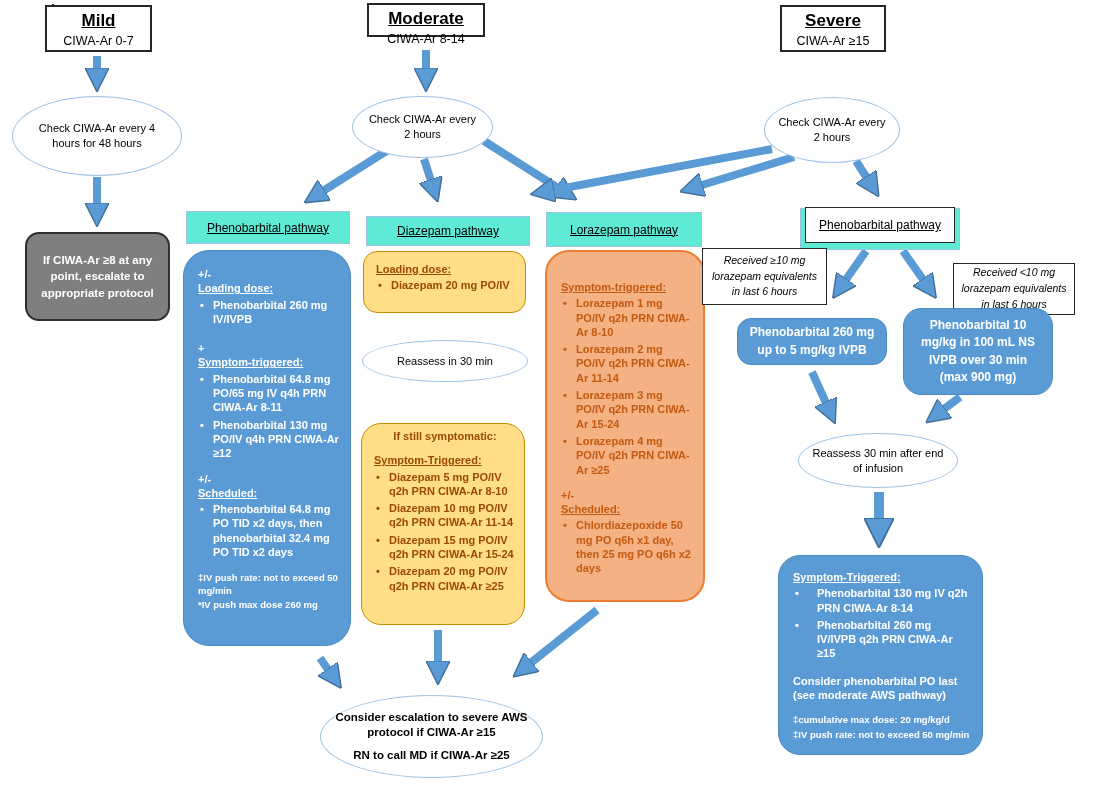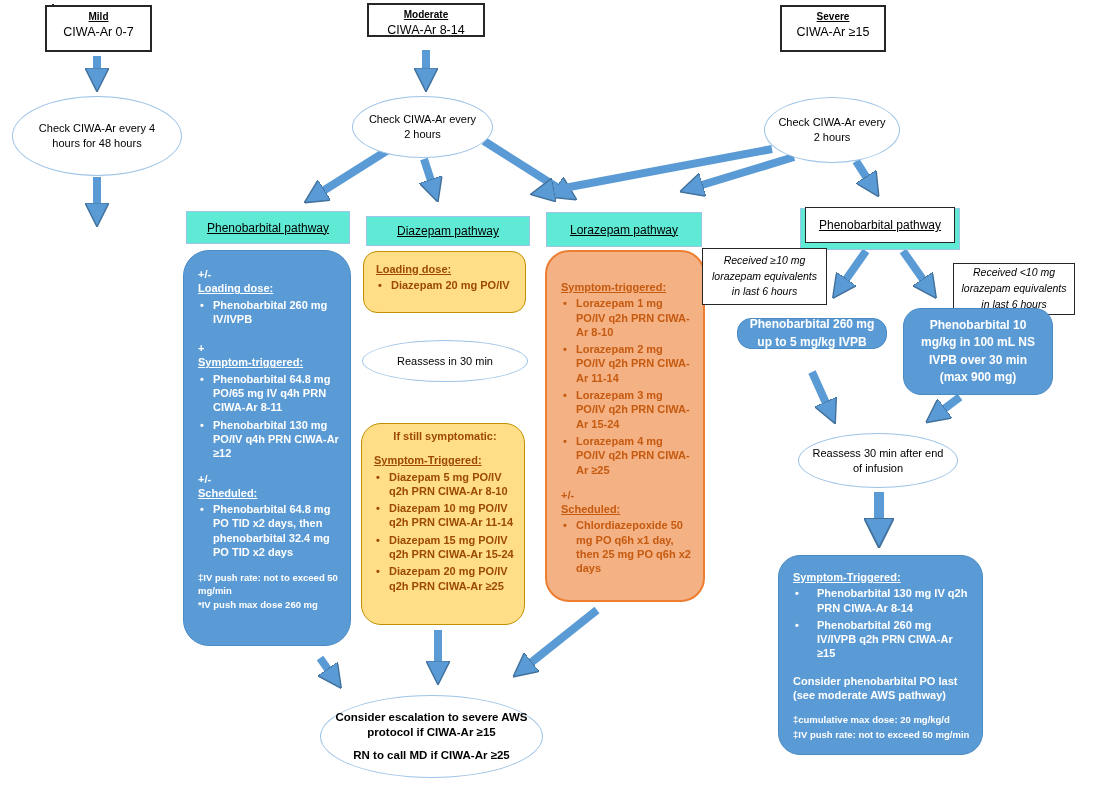--- a/index.html
+++ b/index.html
@@ -3,21 +3,21 @@
 <meta charset="utf-8">
 <style>
   html,body{margin:0;padding:0;background:#ffffff;}
   #canvas{
     position:relative;width:1102px;height:803px;background:#ffffff;
     font-family:"Liberation Sans",sans-serif;color:#000;overflow:hidden;
   }
   .abs{position:absolute;box-sizing:border-box;}
   
   .cat-box{background:#fff;border:2px solid #262626;text-align:center;padding-top:3px;}
-  .cat-title{font-weight:bold;text-decoration:underline;font-size:10px;line-height:1.35;}
+  .cat-title{font-weight:bold;text-decoration:underline;font-size:17px;line-height:1.35;}
   .cat-sub{font-size:12.5px;line-height:1.3;}
   
   .ellipse{background:#fff;border:1.6px solid #9DC3E6;border-radius:50%;
     display:flex;align-items:center;justify-content:center;text-align:center;
     font-size:11px;line-height:1.35;padding:4px 12px;}
   
   .pathway-label{background:#5eead4;border:1.4px solid #9DC3E6;display:flex;align-items:center;
     justify-content:center;font-size:12px;text-decoration:underline;text-align:center;}
   .pathway-label-inner{border:1.6px solid #262626;background:#fff;display:flex;align-items:center;
     justify-content:center;font-size:12px;text-decoration:underline;text-align:center;}
@@ -96,20 +96,21 @@
   </div>
   <div class="abs cat-box" style="left:780px;top:5px;width:106px;height:47px;">
     <div class="cat-title">Severe</div>
     <div class="cat-sub">CIWA-Ar ≥15</div>
   </div>
 
   <div class="abs ellipse" style="left:12px;top:96px;width:170px;height:80px;">Check CIWA-Ar every 4 hours for 48 hours</div>
   <div class="abs ellipse" style="left:352px;top:96px;width:141px;height:62px;">Check CIWA-Ar every 2 hours</div>
   <div class="abs ellipse" style="left:764px;top:97px;width:136px;height:66px;">Check CIWA-Ar every 2 hours</div>
 
+  <div class="abs gray-box" style="left:25px;top:232px;width:145px;height:89px;">If CIWA-Ar ≥8 at any point, escalate to appropriate protocol</div>
 
   <div class="abs pathway-label" style="left:186px;top:211px;width:164px;height:33px;">Phenobarbital pathway</div>
   <div class="abs pathway-label" style="left:366px;top:216px;width:164px;height:30px;">Diazepam pathway</div>
   <div class="abs pathway-label" style="left:546px;top:212px;width:156px;height:35px;">Lorazepam pathway</div>
   <div class="abs pathway-label" style="left:800px;top:208px;width:160px;height:42px;padding:0;">
     <div class="pathway-label-inner" style="width:148px;height:34px;margin-top:-8px;">Phenobarbital pathway</div>
   </div>
 
   <div class="abs blue-box" style="left:183px;top:250px;width:168px;height:396px;">
     <span>+/-</span>
@@ -168,21 +169,21 @@
     <span>+/-</span>
     <span class="hdr-u">Scheduled:</span>
     <ul class="blist">
       <li>Chlordiazepoxide 50 mg PO q6h x1 day, then 25 mg PO q6h x2 days</li>
     </ul>
   </div>
 
   <div class="abs received-box" style="left:702px;top:248px;width:125px;height:57px;">Received  ≥10 mg lorazepam equivalents in last 6 hours</div>
   <div class="abs received-box" style="left:953px;top:243px;width:122px;height:52px;margin-top:20px;">Received  &lt;10 mg lorazepam equivalents in last 6 hours</div>
 
-  <div class="abs blue-pill" style="left:737px;top:318px;width:150px;height:31px;">Phenobarbital 260 mg up to 5 mg/kg IVPB</div>
+  <div class="abs blue-pill" style="left:737px;top:318px;width:150px;height:47px;">Phenobarbital 260 mg up to 5 mg/kg IVPB</div>
   <div class="abs blue-pill" style="left:903px;top:308px;width:150px;height:87px;border-radius:18px;">Phenobarbital 10 mg/kg in 100 mL NS IVPB over 30 min (max 900 mg)</div>
 
   <div class="abs ellipse" style="left:798px;top:433px;width:160px;height:55px;">Reassess 30 min after end of infusion</div>
 
   <div class="abs blue-box" style="left:778px;top:555px;width:205px;height:200px;border-radius:22px;padding-top:14px;">
     <span class="hdr-u">Symptom-Triggered:</span>
     <ul class="blist wide">
       <li>Phenobarbital 130 mg IV q2h PRN CIWA-Ar 8-14</li>
       <li>Phenobarbital 260 mg IV/IVPB q2h PRN CIWA-Ar ≥15</li>
     </ul>

